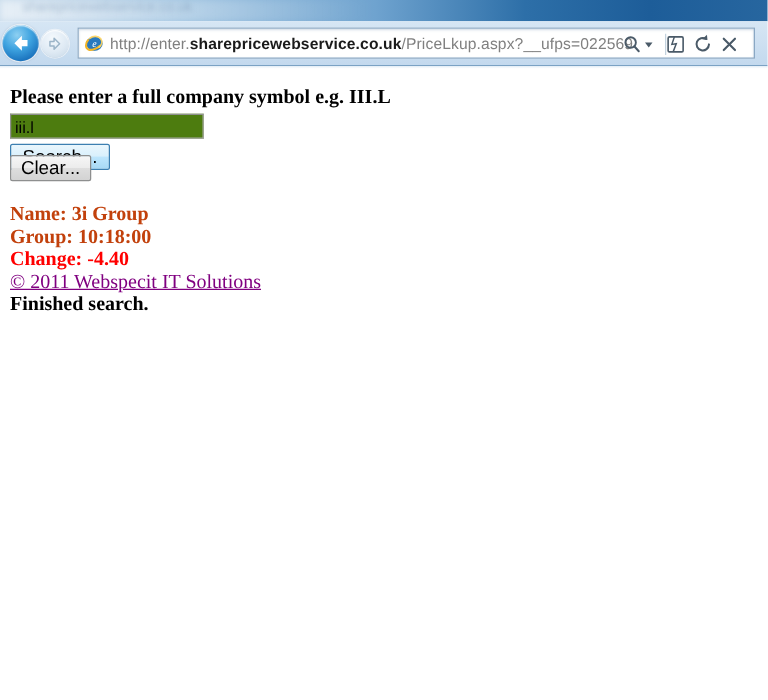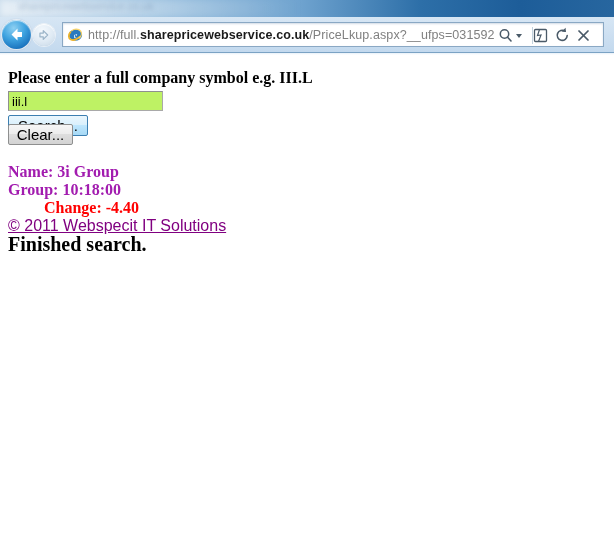--- a/index.html
+++ b/index.html
@@ -171,21 +171,21 @@
     white-space: nowrap;
   }
   #symbol-input {
     position: absolute;
     left: 8px; top: 36px;
     width: 155px; height: 20px;
     box-sizing: border-box;
     border: 1px solid #a9a9a9;
     border-top-color: #8f8f8f;
     border-left-color: #8f8f8f;
-    background: #bef264;
+    background: #4d7c0f;
     font-family: "Liberation Sans", sans-serif;
     font-size: 13px;
     color: #000000;
     padding: 1px 3px;
     outline: none;
   }
   .form-button {
     position: absolute;
     box-sizing: border-box;
     font-family: "Liberation Sans", sans-serif;
@@ -212,40 +212,40 @@
 
   #results {
     position: absolute;
     left: 8px; top: 108px;
     width: 580px;
   }
   .result-line {
     font-family: "Liberation Serif", "DejaVu Serif", serif;
     font-weight: bold;
     font-size: 16px;
-    color: #a21caf;
+    color: #c2410c;
     line-height: 18px;
     white-space: nowrap;
   }
-  .result-line.change { color: #FF0000; margin-left: 36px; }
+  .result-line.change { color: #FF0000; }
   #footer-link {
     display: inline-block;
-    font-family: Liberation Sans, sans-serif;
+    font-family: Liberation Serif, serif;
     font-weight: normal;
     font-size: 16px;
     line-height: 18px;
     color: #800080;
     text-decoration: underline;
     white-space: nowrap;
     cursor: pointer;
   }
   #status-line {
     font-family: "Liberation Serif", "DejaVu Serif", serif;
     font-weight: bold;
-    font-size: 20px;
+    font-size: 16px;
     line-height: 18px;
     color: #000000;
     white-space: nowrap;
   }
 </style>
 </head>
 <body>
 
 <div id="browser-chrome">
 
@@ -274,21 +274,21 @@
 
     <svg id="ie-logo" viewBox="0 0 32 32">
       <ellipse cx="16" cy="17" rx="12.5" ry="10.5" fill="#2e7fc4"></ellipse>
       <path d="M5 17 A11 11 0 0 1 27 17 A11 11 0 0 1 5 17 Z" fill="#1f6fb4" opacity="0.35"></path>
       <path d="M6.5 11.5 C2 16.5 2.5 23.5 7 25.5 C11.5 27.5 19 25 24.5 20" fill="none" stroke="#f0b429" stroke-width="3.2" stroke-linecap="round"></path>
       <path d="M9 9 C14 4.5 22 5 25.5 9.5 C28.5 13.5 27 19 23 22.5" fill="none" stroke="#ffd35c" stroke-width="2.6" stroke-linecap="round" opacity="0.9"></path>
       <text x="16" y="22" font-family="'Liberation Serif',serif" font-size="15" font-style="italic" fill="#ffffff" text-anchor="middle">e</text>
     </svg>
 
     <div id="url-text">
-      <span class="scheme">http://full.</span><span class="host">sharepricewebservice.co.uk</span><span class="path">/PriceLkup.aspx?__ufps=031592</span>
+      <span class="scheme">http://enter.</span><span class="host">sharepricewebservice.co.uk</span><span class="path">/PriceLkup.aspx?__ufps=022569</span>
     </div>
 
     <div class="addr-icon" id="search-icon-wrap">
       <svg width="28" height="17" viewBox="0 0 28 17">
         <circle cx="7.5" cy="7" r="4.2" fill="none" stroke="#4a5a68" stroke-width="1.5"></circle>
         <line x1="10.6" y1="10.2" x2="14" y2="14" stroke="#4a5a68" stroke-width="1.6" stroke-linecap="round"></line>
         <path d="M19 7 L25 7 L22 11 Z" fill="#4a5a68"></path>
       </svg>
     </div>
     <div class="addr-sep" style="right:70px;"></div>

